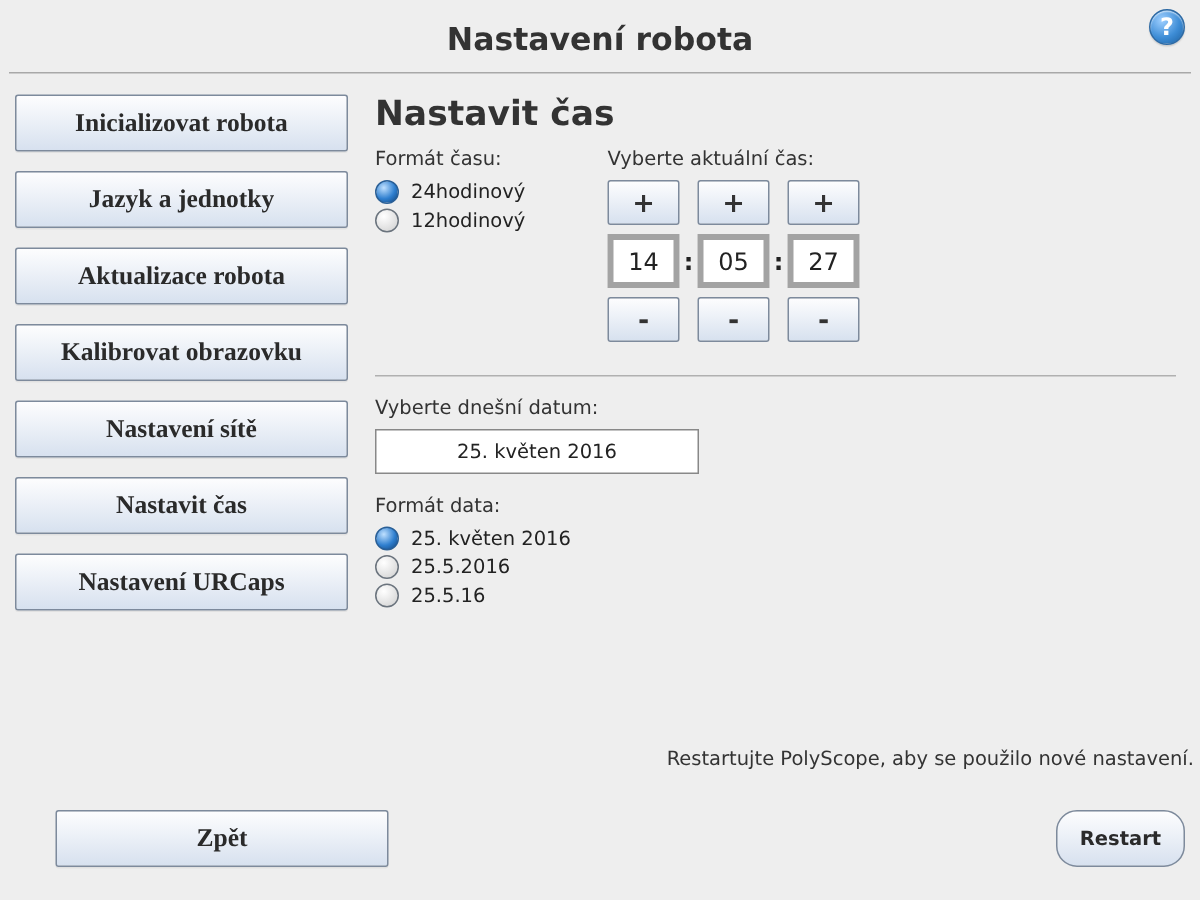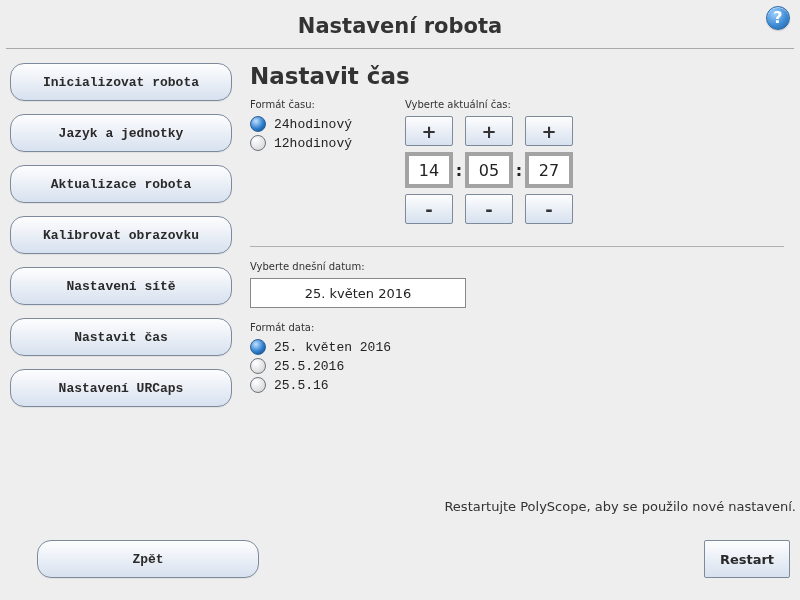--- a/index.html
+++ b/index.html
@@ -50,52 +50,51 @@
   .sidebar {
     width: 222px;
     display: flex;
     flex-direction: column;
     gap: 13px;
   }
   .btn {
     height: 38px;
     background: linear-gradient(#fdfdfe 0%, #eef2f8 40%, #d7e1ef 100%);
     border: 1px solid #7d8a9c;
-    border-radius: 14px;
-    font-family: Liberation Mono, monospace;
-    font-size: 13px;
+    border-radius: 2px;
+    font-family: Liberation Serif, serif;
+    font-size: 17px;
     font-weight: bold;
     color: #2a2a2a;
     cursor: pointer;
     box-shadow: 0 1px 0 rgba(0,0,0,0.05);
   }
   .main {
     flex: 1;
     padding-right: 6px;
   }
   h2 {
     margin: 0 0 10px 0;
     font-size: 23px;
     font-weight: bold;
     color: #333;
   }
   .row { display: flex; }
   .col-label {
-    font-size: 10px;
+    font-size: 13px;
     color: #333;
     margin-bottom: 6px;
   }
   .time-format-col { width: 155px; }
   .radio-line {
     display: flex;
     align-items: center;
     gap: 8px;
     margin: 3px 0;
     cursor: pointer;
-    font-family: Liberation Mono, monospace;
   }
   .radio-dot {
     width: 16px; height: 16px; border-radius: 50%;
     border: 1px solid #6a737d;
     background: radial-gradient(circle at 35% 30%, #fff, #cfcfcf);
     position: relative;
     flex-shrink: 0;
   }
   .radio-dot.selected {
     background: radial-gradient(circle at 35% 30%, #bfe0ff 0%, #2f7fcf 55%, #10427a 100%);
@@ -163,21 +162,21 @@
     bottom: 22px;
     display: flex;
     justify-content: space-between;
   }
   .btn-back { width: 222px; height: 38px; margin-left: 27px; }
   .btn-restart {
     height: 38px;
     width: 86px;
     background: linear-gradient(#fdfdfe,#eef2f8 40%,#d7e1ef);
     border: 1px solid #7d8a9c;
-    border-radius: 2px;
+    border-radius: 14px;
     font-family: inherit;
     font-size: 13px;
     font-weight: bold;
     color: #2a2a2a;
     cursor: pointer;
     text-align: center;
   }
 </style>
 </head>
 <body>

